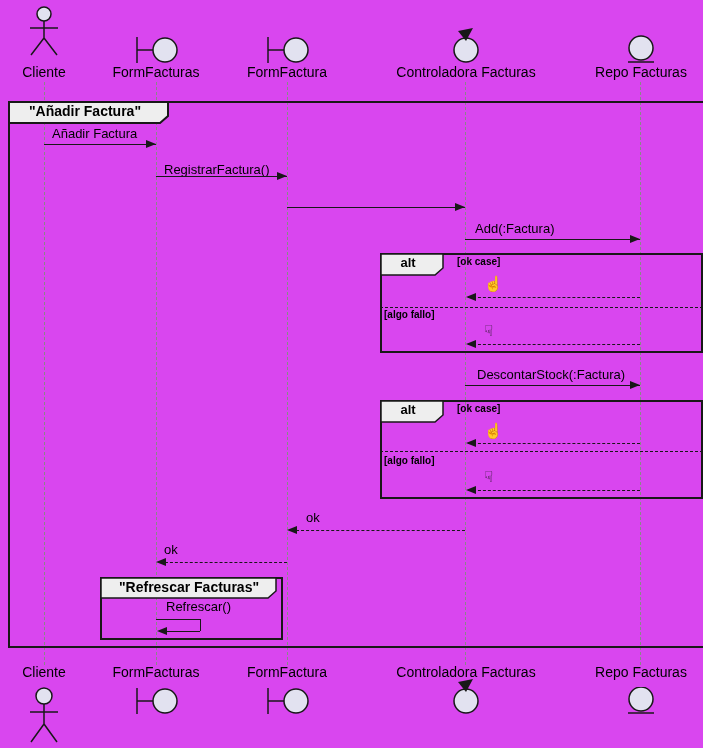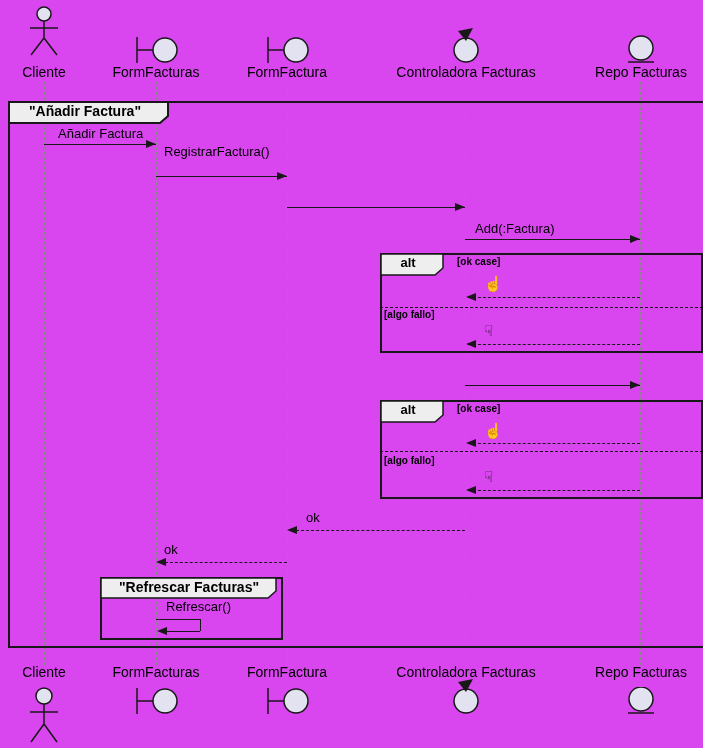--- a/index.html
+++ b/index.html
@@ -67,25 +67,25 @@
     <line x1="2" y1="28" x2="28" y2="28" stroke="#181818" stroke-width="1.5"></line>
   </svg>
   <div class="plabel" style="left:581px;top:64px;width:120px;">Repo Facturas</div>
 
   <div class="frame" style="left:8px;top:101px;width:703px;height:547px;"></div>
   <svg class="pent" style="left:8px;top:101px;" width="162" height="23" viewBox="0 0 162 23">
     <polygon points="1,1 160,1 160,15 152,22 1,22" fill="#EEEEEE" stroke="#181818" stroke-width="2"></polygon>
   </svg>
   <div class="ftitle" style="left:10px;top:103px;width:150px;">"Añadir Factura"</div>
 
-  <div class="mlabel" style="left:58px;top:126px;">Añadir Factura</div>
+  <div class="mlabel" style="left:52px;top:126px;">Añadir Factura</div>
   <div class="line" style="left:44px;top:144px;width:112px;"></div>
   <div class="ah-r" style="left:146px;top:140px;"></div>
 
-  <div class="mlabel" style="left:164px;top:144px;">RegistrarFactura()</div>
+  <div class="mlabel" style="left:164px;top:162px;">RegistrarFactura()</div>
   <div class="line" style="left:156px;top:176px;width:131px;"></div>
   <div class="ah-r" style="left:277px;top:172px;"></div>
 
   <div class="line" style="left:287px;top:207px;width:178px;"></div>
   <div class="ah-r" style="left:455px;top:203px;"></div>
 
   <div class="mlabel" style="left:475px;top:221px;">Add(:Factura)</div>
   <div class="line" style="left:465px;top:239px;width:175px;"></div>
   <div class="ah-r" style="left:630px;top:235px;"></div>
 
@@ -97,20 +97,21 @@
   <div class="guard" style="left:457px;top:256px;">[ok case]</div>
   <div class="thumb" style="left:484px;top:276px;">☝</div>
   <div class="line ldash" style="left:468px;top:297px;width:172px;"></div>
   <div class="ah-l" style="left:466px;top:293px;"></div>
   <div class="line ldash" style="left:380px;top:307px;width:323px;"></div>
   <div class="guard" style="left:384px;top:309px;">[algo fallo]</div>
   <div class="thumb" style="left:484px;top:323px;">☟</div>
   <div class="line ldash" style="left:468px;top:344px;width:172px;"></div>
   <div class="ah-l" style="left:466px;top:340px;"></div>
 
+  <div class="mlabel" style="left:477px;top:367px;">DescontarStock(:Factura)</div>
   <div class="line" style="left:465px;top:385px;width:175px;"></div>
   <div class="ah-r" style="left:630px;top:381px;"></div>
 
   <div class="altbox" style="left:380px;top:400px;width:323px;height:99px;"></div>
   <svg class="pent" style="left:380px;top:400px;" width="64" height="23" viewBox="0 0 64 23">
     <polygon points="1,1 63,1 63,15 55,22 1,22" fill="#EEEEEE" stroke="#181818" stroke-width="1.5"></polygon>
   </svg>
   <div class="optext" style="left:382px;top:402px;width:52px;">alt</div>
   <div class="guard" style="left:457px;top:403px;">[ok case]</div>
   <div class="thumb" style="left:484px;top:423px;">☝</div>

